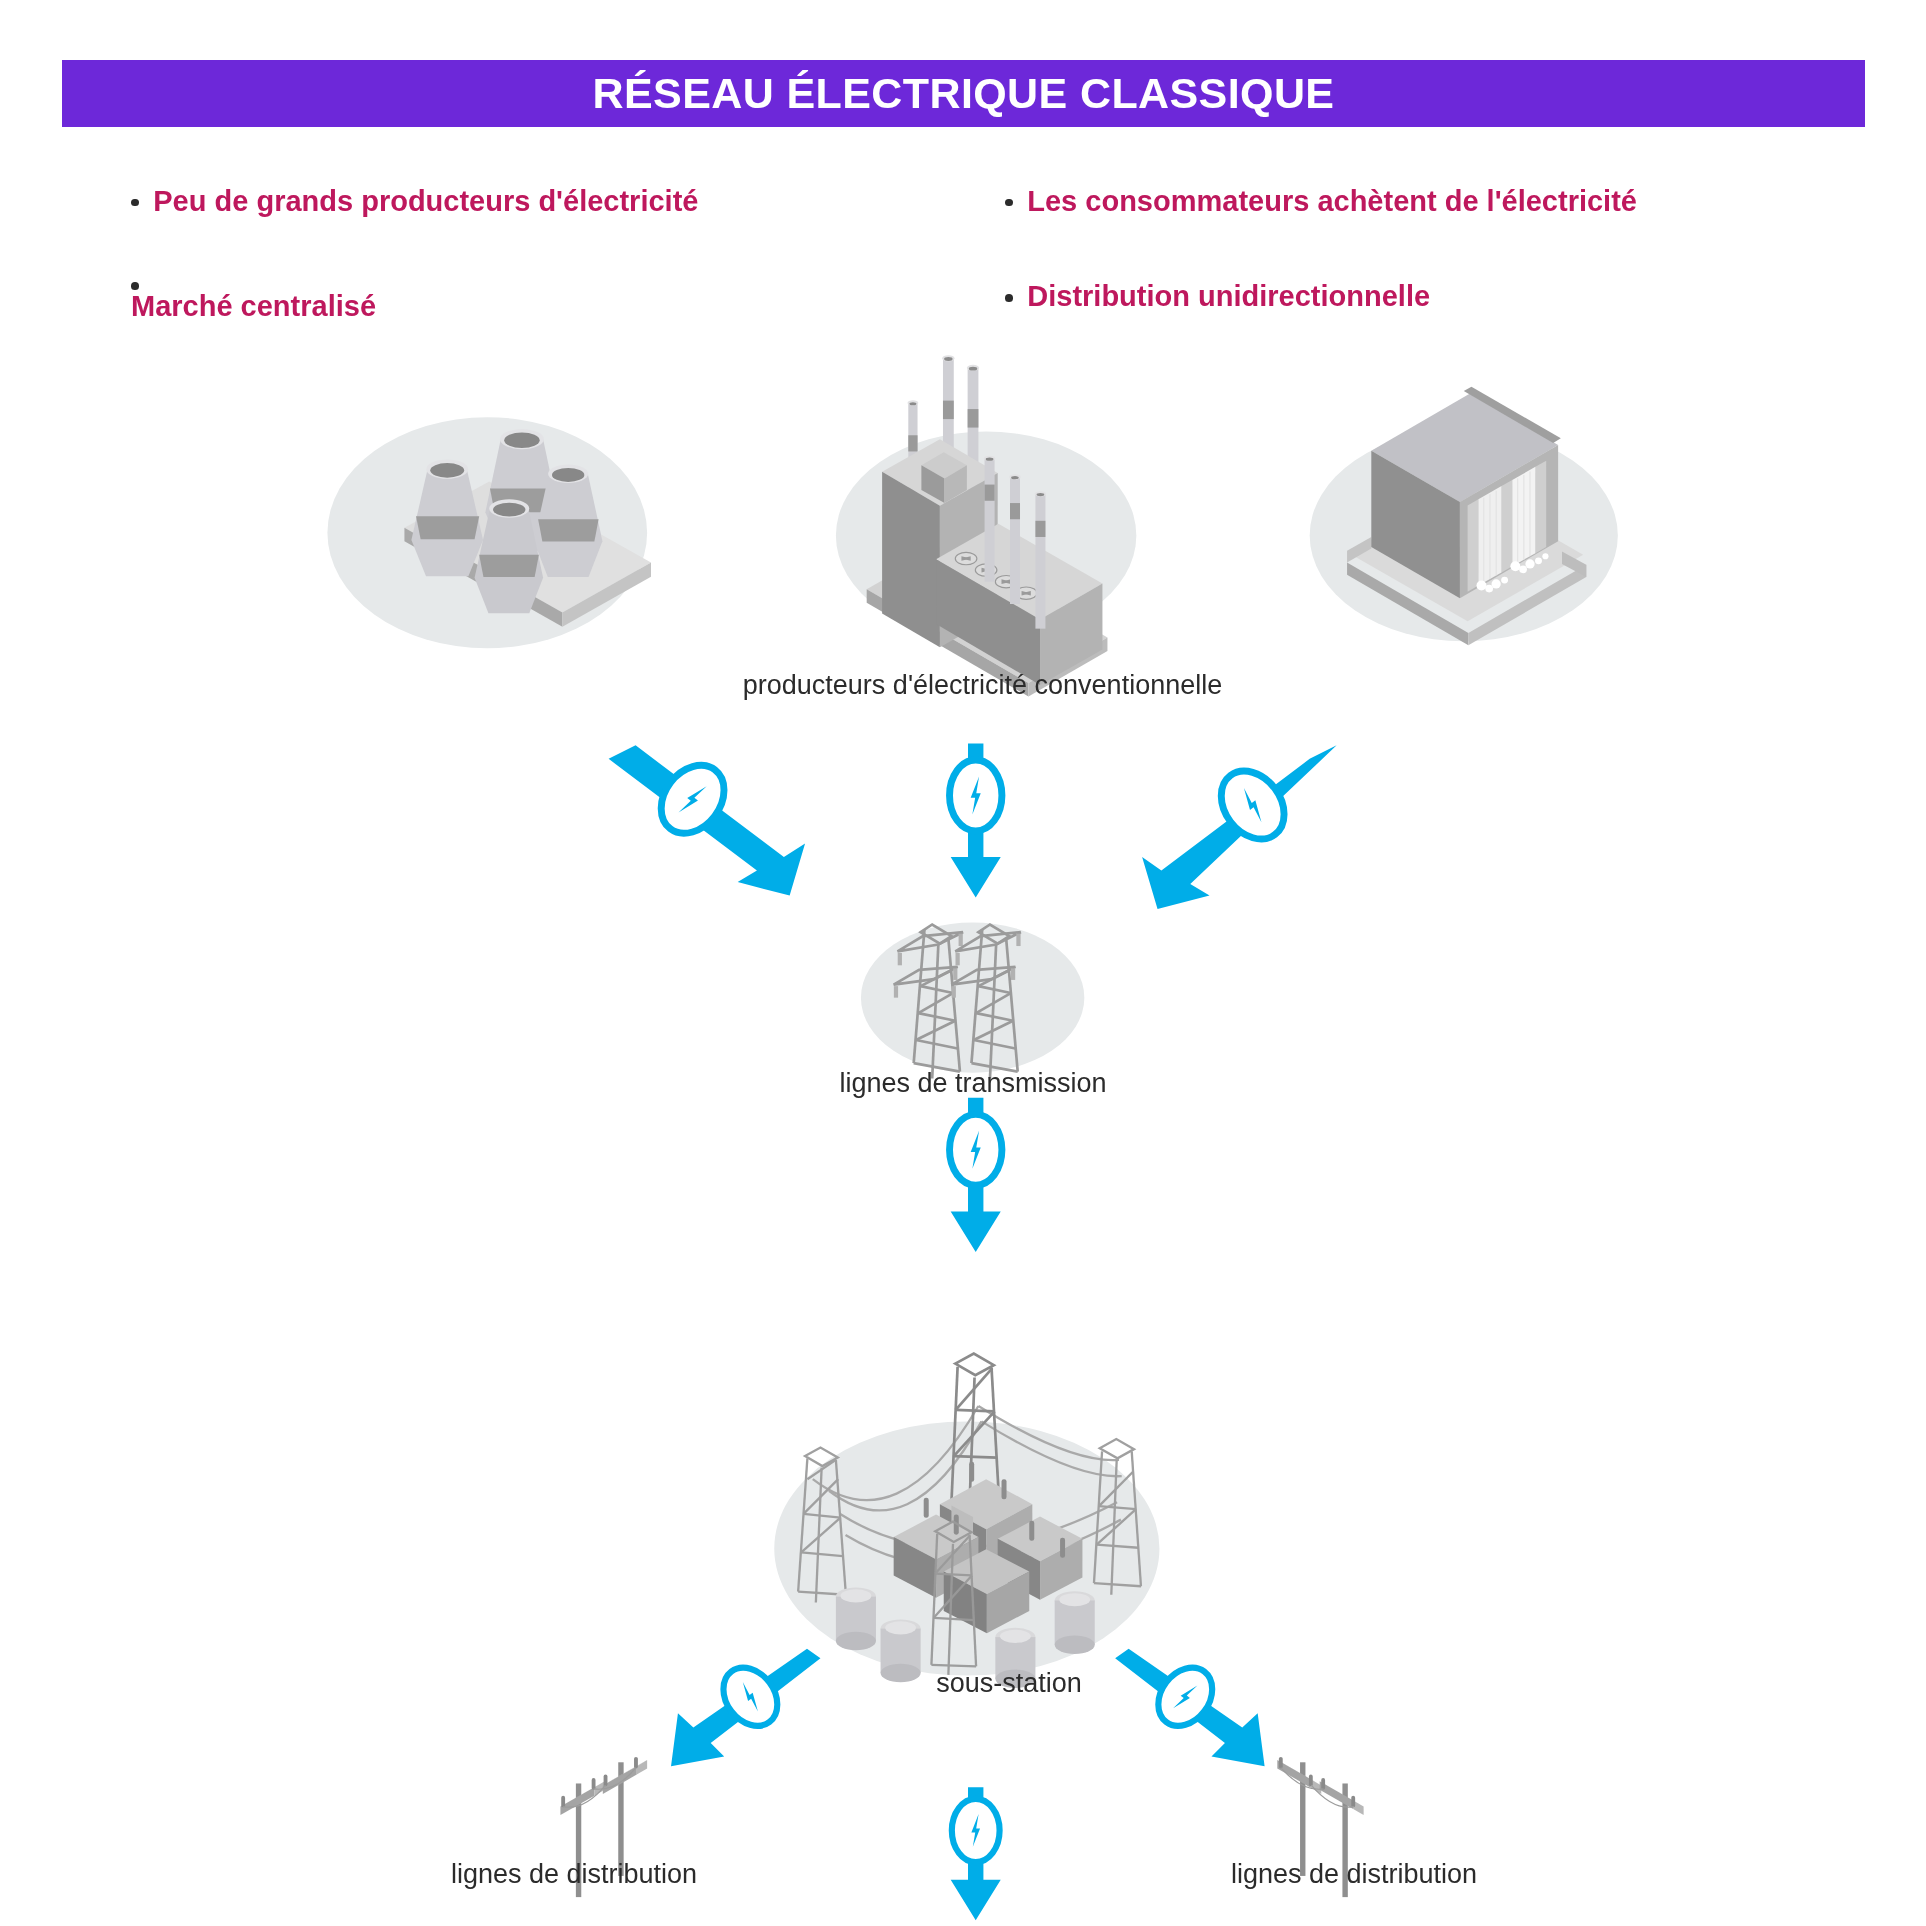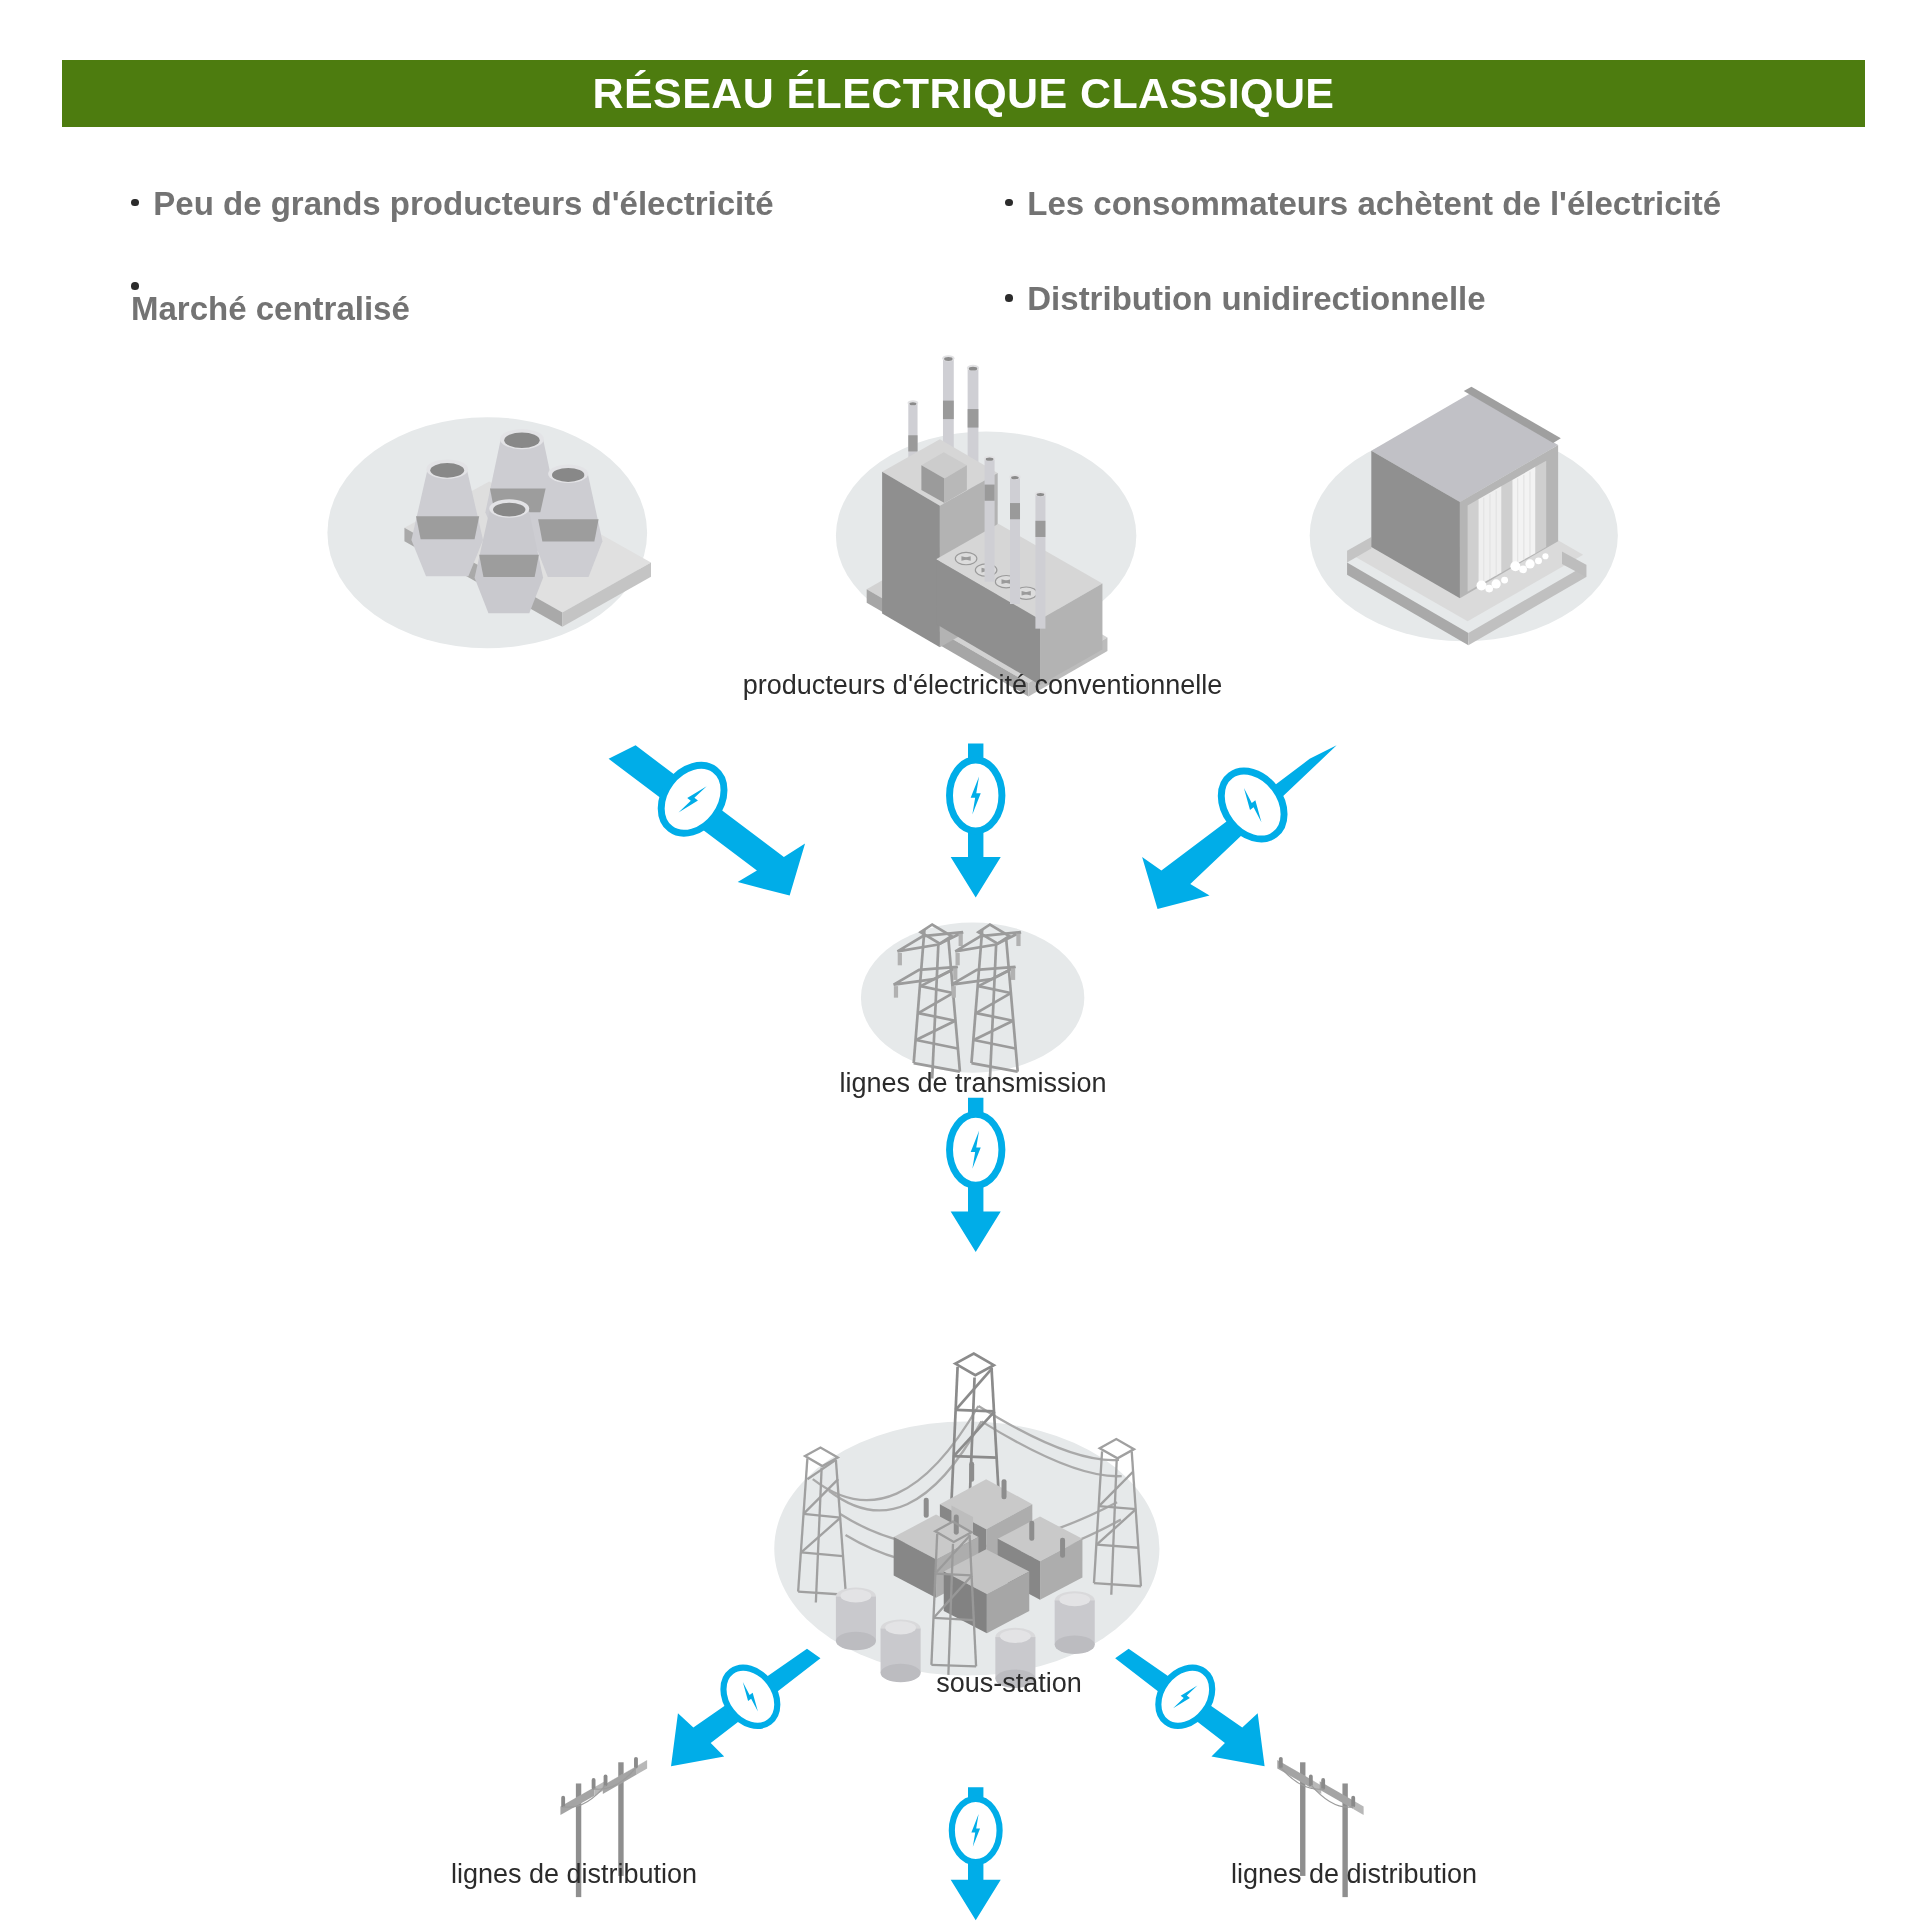--- a/index.html
+++ b/index.html
@@ -8,38 +8,38 @@
     background: #ffffff;
     font-family: "Liberation Sans", sans-serif;
     overflow: hidden;
   }
   #page { position: relative; width: 1926px; height: 2889px; background: #ffffff; }
 
   
   .header-bar {
     position: absolute; left: 62px; top: 60px;
     width: 1803px; height: 67px;
-    background: #4d7c0f;
+    background: #6d28d9;
     display: flex; align-items: center; justify-content: center;
   }
   .header-title {
     color: #ffffff;
     font-size: 43px;
     font-weight: bold;
     letter-spacing: 0.4px;
     white-space: nowrap;
   }
 
   
   .bullets { position: absolute; left: 0; top: 177px; width: 1926px; height: 123px; }
   .bullet {
     position: absolute;
     display: flex; align-items: flex-start;
-    color: #737373;
-    font-size: 33px;
+    color: #be185d;
+    font-size: 29px;
     font-weight: bold;
     white-space: nowrap;
   }
   .bullet .dot {
     display: inline-block;
     width: 7.7px; height: 7.7px; border-radius: 50%;
     background: #2b2b2b;
     margin-right: 14.6px; margin-top: 14px; flex: none;
   }
   .b-r1c1 { left: 131px; top: 7.7px; }

